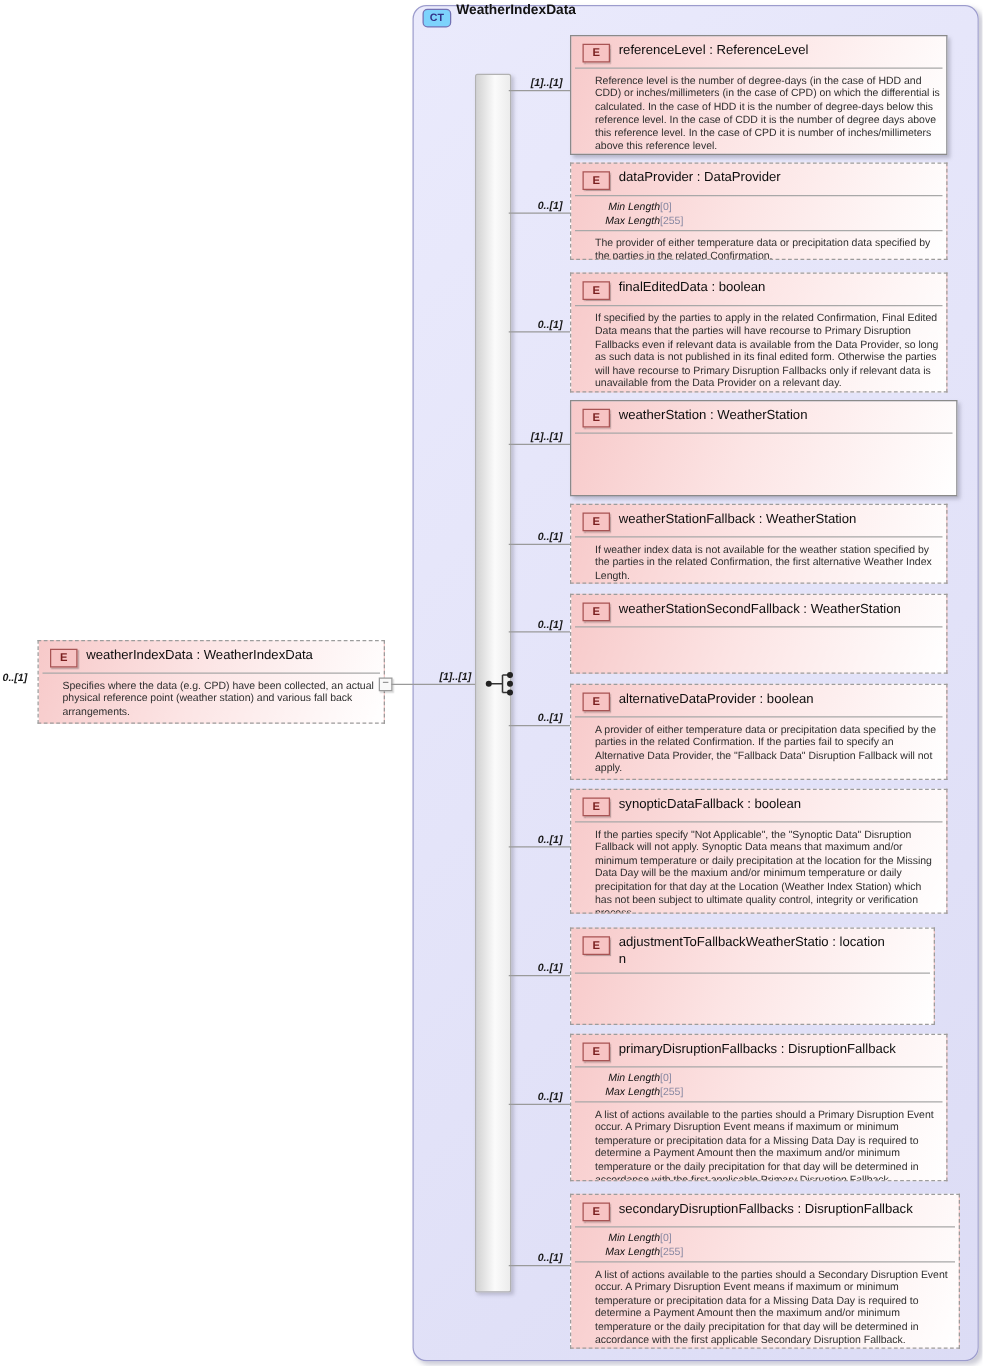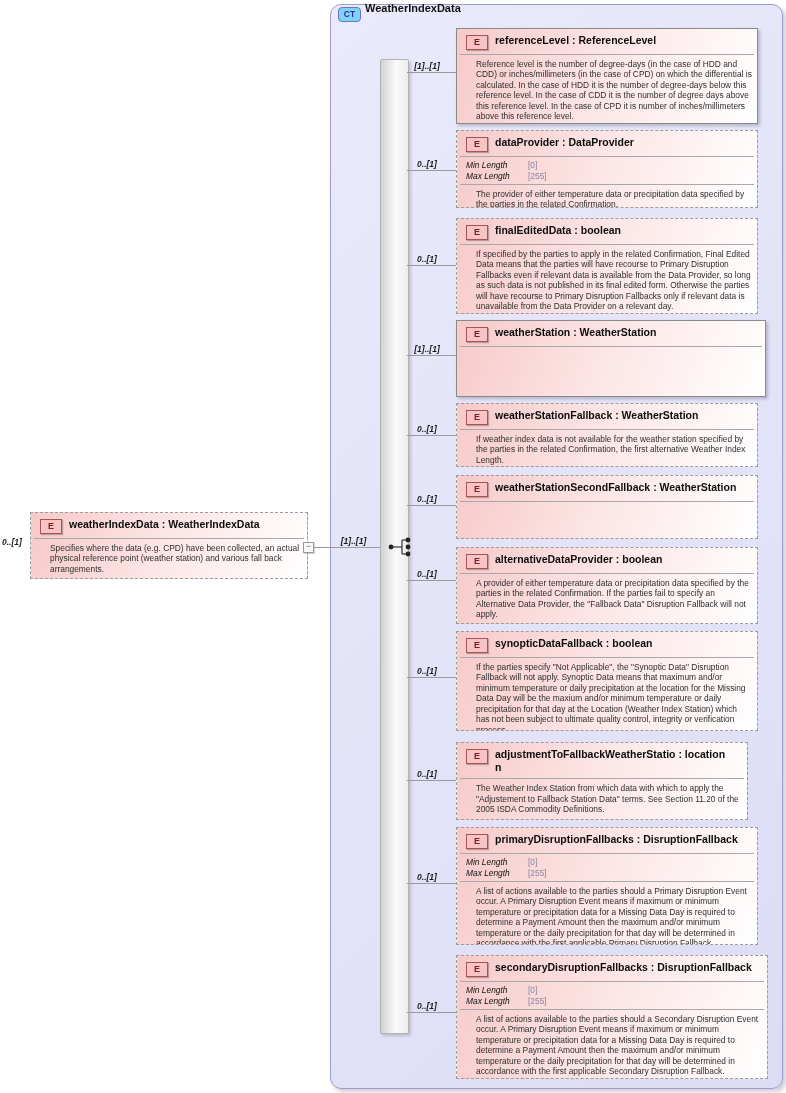--- a/index.html
+++ b/index.html
@@ -15,34 +15,34 @@
   .ct-title{position:absolute;left:365px;top:2px;font-size:11px;font-weight:bold;color:#111;}
 
   
   .seq-bar{position:absolute;left:380px;top:59px;width:27px;height:973px;
     background:linear-gradient(to right,#d2d2d2 0%,#fbfbfb 55%,#ececec 100%);
     border:1px solid #b2b2b2;border-radius:2px;box-shadow:2px 2px 3px rgba(100,100,120,.3);}
   .seq-icon{position:absolute;left:386px;top:536px;}
 
   
   .h-line{position:absolute;height:1px;background:#9a9a9a;}
-  .card-label{position:absolute;font-size:8.5px;font-weight:bold;font-style:italic;color:#1a1a1a;text-align:center;}
+  .card-label{position:absolute;font-size:8.5px;font-weight:bold;font-style:italic;color:#1a1a1a;text-align:right;}
 
   
   .elem{position:absolute;left:456px;width:302px;overflow:hidden;box-sizing:border-box;
     background:linear-gradient(110deg,#f7c9c9 0%,#fce4e4 45%,#ffffff 100%);}
   .elem.solid{border:1px solid #8a8a8a;box-shadow:2px 2px 3px rgba(110,110,130,.4);}
   .elem.dashed{border:1px dashed #9c9c9c;}
   .elem-head{display:flex;gap:7px;align-items:flex-start;padding:5px 6px 4px 6px;margin:0 3px;
     border-bottom:1px solid #a8a8a8;}
   .e-badge{flex:0 0 auto;width:20px;height:13px;background:#f7c3c3;border:1px solid #a85454;
     color:#7a1f1f;font-size:9px;font-weight:bold;text-align:center;line-height:13px;
     box-shadow:1px 1px 1px rgba(0,0,0,.25);margin-top:1px;}
-  .elem-title{font-weight:bold;font-size:10.5px;color:#0d0d0d;line-height:1.25;white-space:pre-line;}
-  .facets{padding:3px 6px 3px 6px;margin:0 3px;border-bottom:1px solid #a8a8a8;font-size:8.4px;line-height:1.25;}
+  .elem-title{font-weight:normal;font-size:10.5px;color:#0d0d0d;line-height:1.25;white-space:pre-line;}
+  .facets{padding:3px 6px 3px 6px;margin:0 3px;border-bottom:1px solid #a8a8a8;font-size:8.4px;line-height:1.25;text-align:right;}
   .facet-row{display:flex;}
   .facet-label{font-style:italic;color:#111;width:62px;flex:0 0 auto;}
   .facet-value{color:#8888a2;}
   .elem-doc{padding:4px 5px 4px 7px;font-size:8.4px;color:#2e2e2e;line-height:1.24;margin-left:12px;}
 
   
   .expander{position:absolute;width:9px;height:9px;background:#f8f8f8;border:1px solid #9a9a9a;
     color:#666;font-size:9px;line-height:8px;text-align:center;font-family:"Liberation Mono",monospace;
     box-shadow:1px 1px 1px rgba(0,0,0,.15);}
 
@@ -180,21 +180,20 @@
   </div>
   <div class="elem-doc">If the parties specify "Not Applicable", the "Synoptic Data" Disruption Fallback will not apply. Synoptic Data means that maximum and/or minimum temperature or daily precipitation at the location for the Missing Data Day will be the maxium and/or minimum temperature or daily precipitation for that day at the Location (Weather Index Station) which has not been subject to ultimate quality control, integrity or verification process.</div>
 </div>
 
 <div class="elem dashed" style="top:742px;height:78px;width:292px;">
   <div class="elem-head">
     <span class="e-badge">E</span>
     <span class="elem-title">adjustmentToFallbackWeatherStatio : location
 n</span>
   </div>
-  <div class="elem-doc">The Weather Index Station from which data with which to apply the "Adjustement to Fallback Station Data" terms. See Section 11.20 of the 2005 ISDA Commodity Definitions.</div>
 </div>
 
 <div class="elem dashed" style="top:827px;height:118px;">
   <div class="elem-head">
     <span class="e-badge">E</span>
     <span class="elem-title">primaryDisruptionFallbacks : DisruptionFallback</span>
   </div>
   <div class="facets">
     <div class="facet-row">
         <span class="facet-label">Min Length</span>

